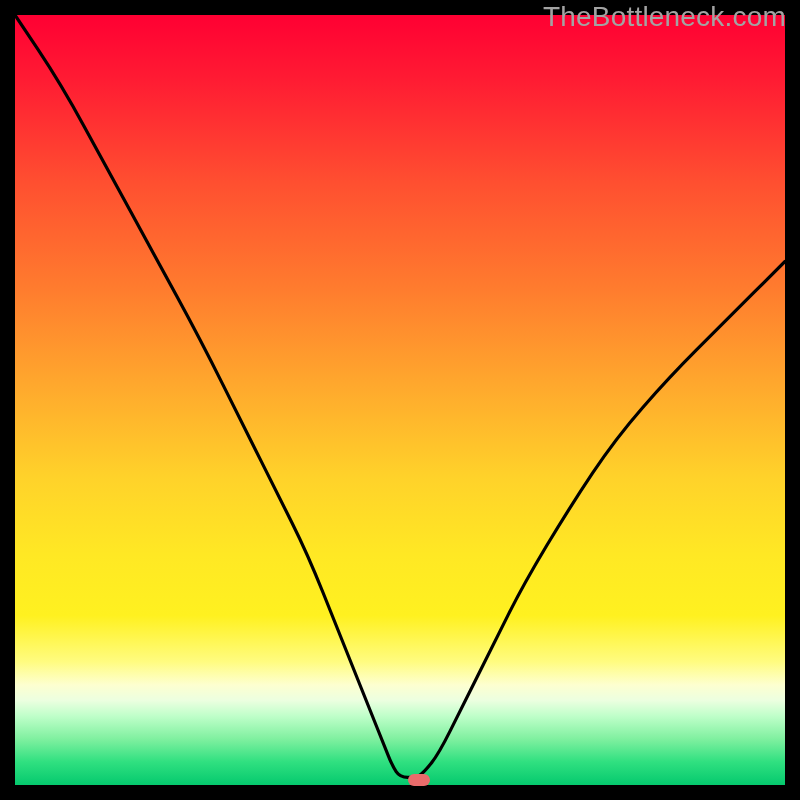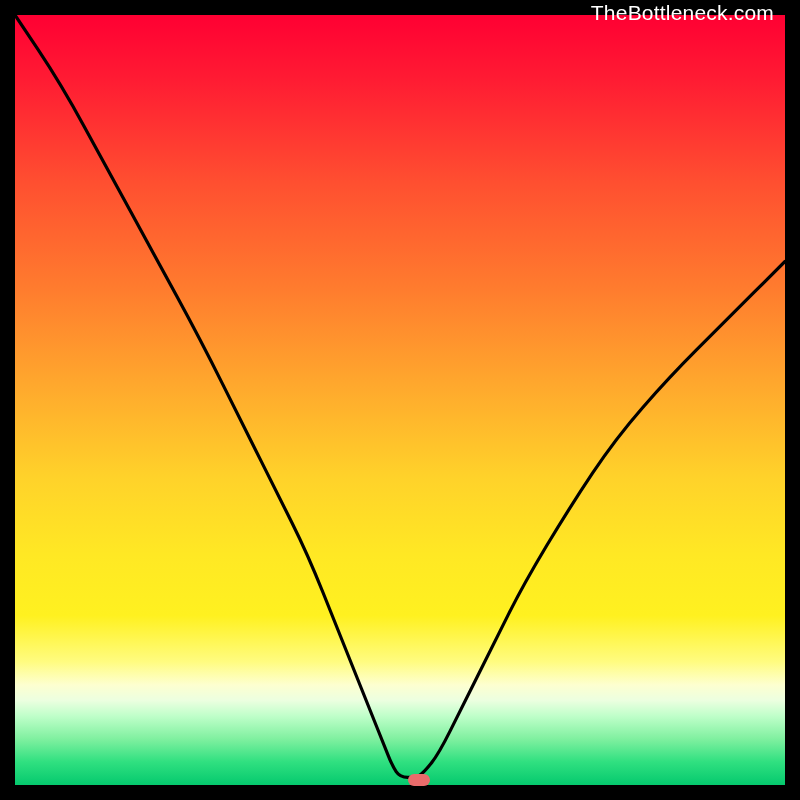--- a/index.html
+++ b/index.html
@@ -60,23 +60,23 @@
     position: absolute;
     width: 22px;
     height: 12px;
     background: #e96b6b;
     border-radius: 6px;
     transform: translate(-50%, -50%);
   }
   .watermark {
     position: absolute;
     top: 1px;
-    right: 26px;
-    color: #ffffff;
-    font-size: 21px;
+    right: 14px;
+    color: #a3a3a3;
+    font-size: 28px;
     font-weight: 500;
     letter-spacing: 0.2px;
     user-select: none;
   }
 </style>
 </head>
 <body>
 
 <div class="chart-container">
 

